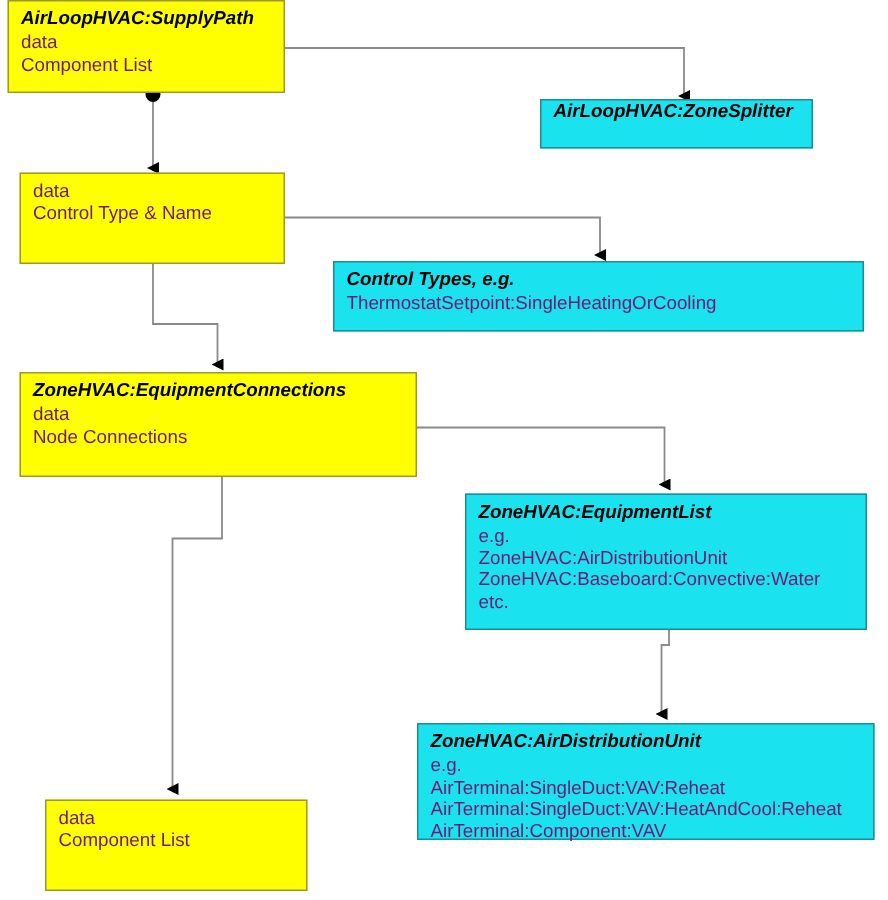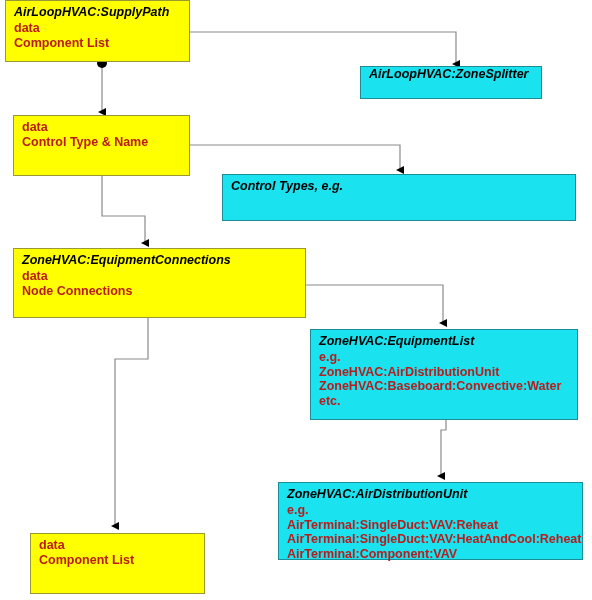--- a/index.html
+++ b/index.html
@@ -41,23 +41,22 @@
   .node .title {
     font-weight: bold;
     font-style: italic;
     font-size: 12.5px;
     color: #000000;
     white-space: nowrap;
     margin-bottom: 1px;
   }
   .node .line {
     font-size: 12.5px;
-    color: #b91c1c;
+    color: #701a75;
     white-space: nowrap;
-    font-weight: bold;
   }
 </style>
 </head>
 <body>
 
 <div id="canvas">
 
   <svg class="connectors" viewBox="0 0 592 600">
     <defs>
       <marker id="arrowhead" markerWidth="10" markerHeight="8" refX="4" refY="4" orient="auto" markerUnits="userSpaceOnUse">
@@ -91,23 +90,24 @@
     <div class="title" style="margin-bottom:16px;">AirLoopHVAC:ZoneSplitter</div>
   </div>
 
   <div class="node yellow" style="left:13px; top:115px; width:177px; height:61px;">
     <div class="line">data</div>
     <div class="line">Control Type &amp; Name</div>
   </div>
 
   <div class="node cyan" style="left:222px; top:174px; width:354px; height:47px;">
     <div class="title">Control Types, e.g.</div>
+    <div class="line">ThermostatSetpoint:SingleHeatingOrCooling</div>
   </div>
 
-  <div class="node yellow" style="left:13px; top:248px; width:293px; height:70px;">
+  <div class="node yellow" style="left:13px; top:248px; width:265px; height:70px;">
     <div class="title">ZoneHVAC:EquipmentConnections</div>
     <div class="line">data</div>
     <div class="line">Node Connections</div>
   </div>
 
   <div class="node cyan" style="left:310px; top:329px; width:268px; height:91px;">
     <div class="title">ZoneHVAC:EquipmentList</div>
     <div class="line">e.g.</div>
     <div class="line">ZoneHVAC:AirDistributionUnit</div>
     <div class="line">ZoneHVAC:Baseboard:Convective:Water</div>

